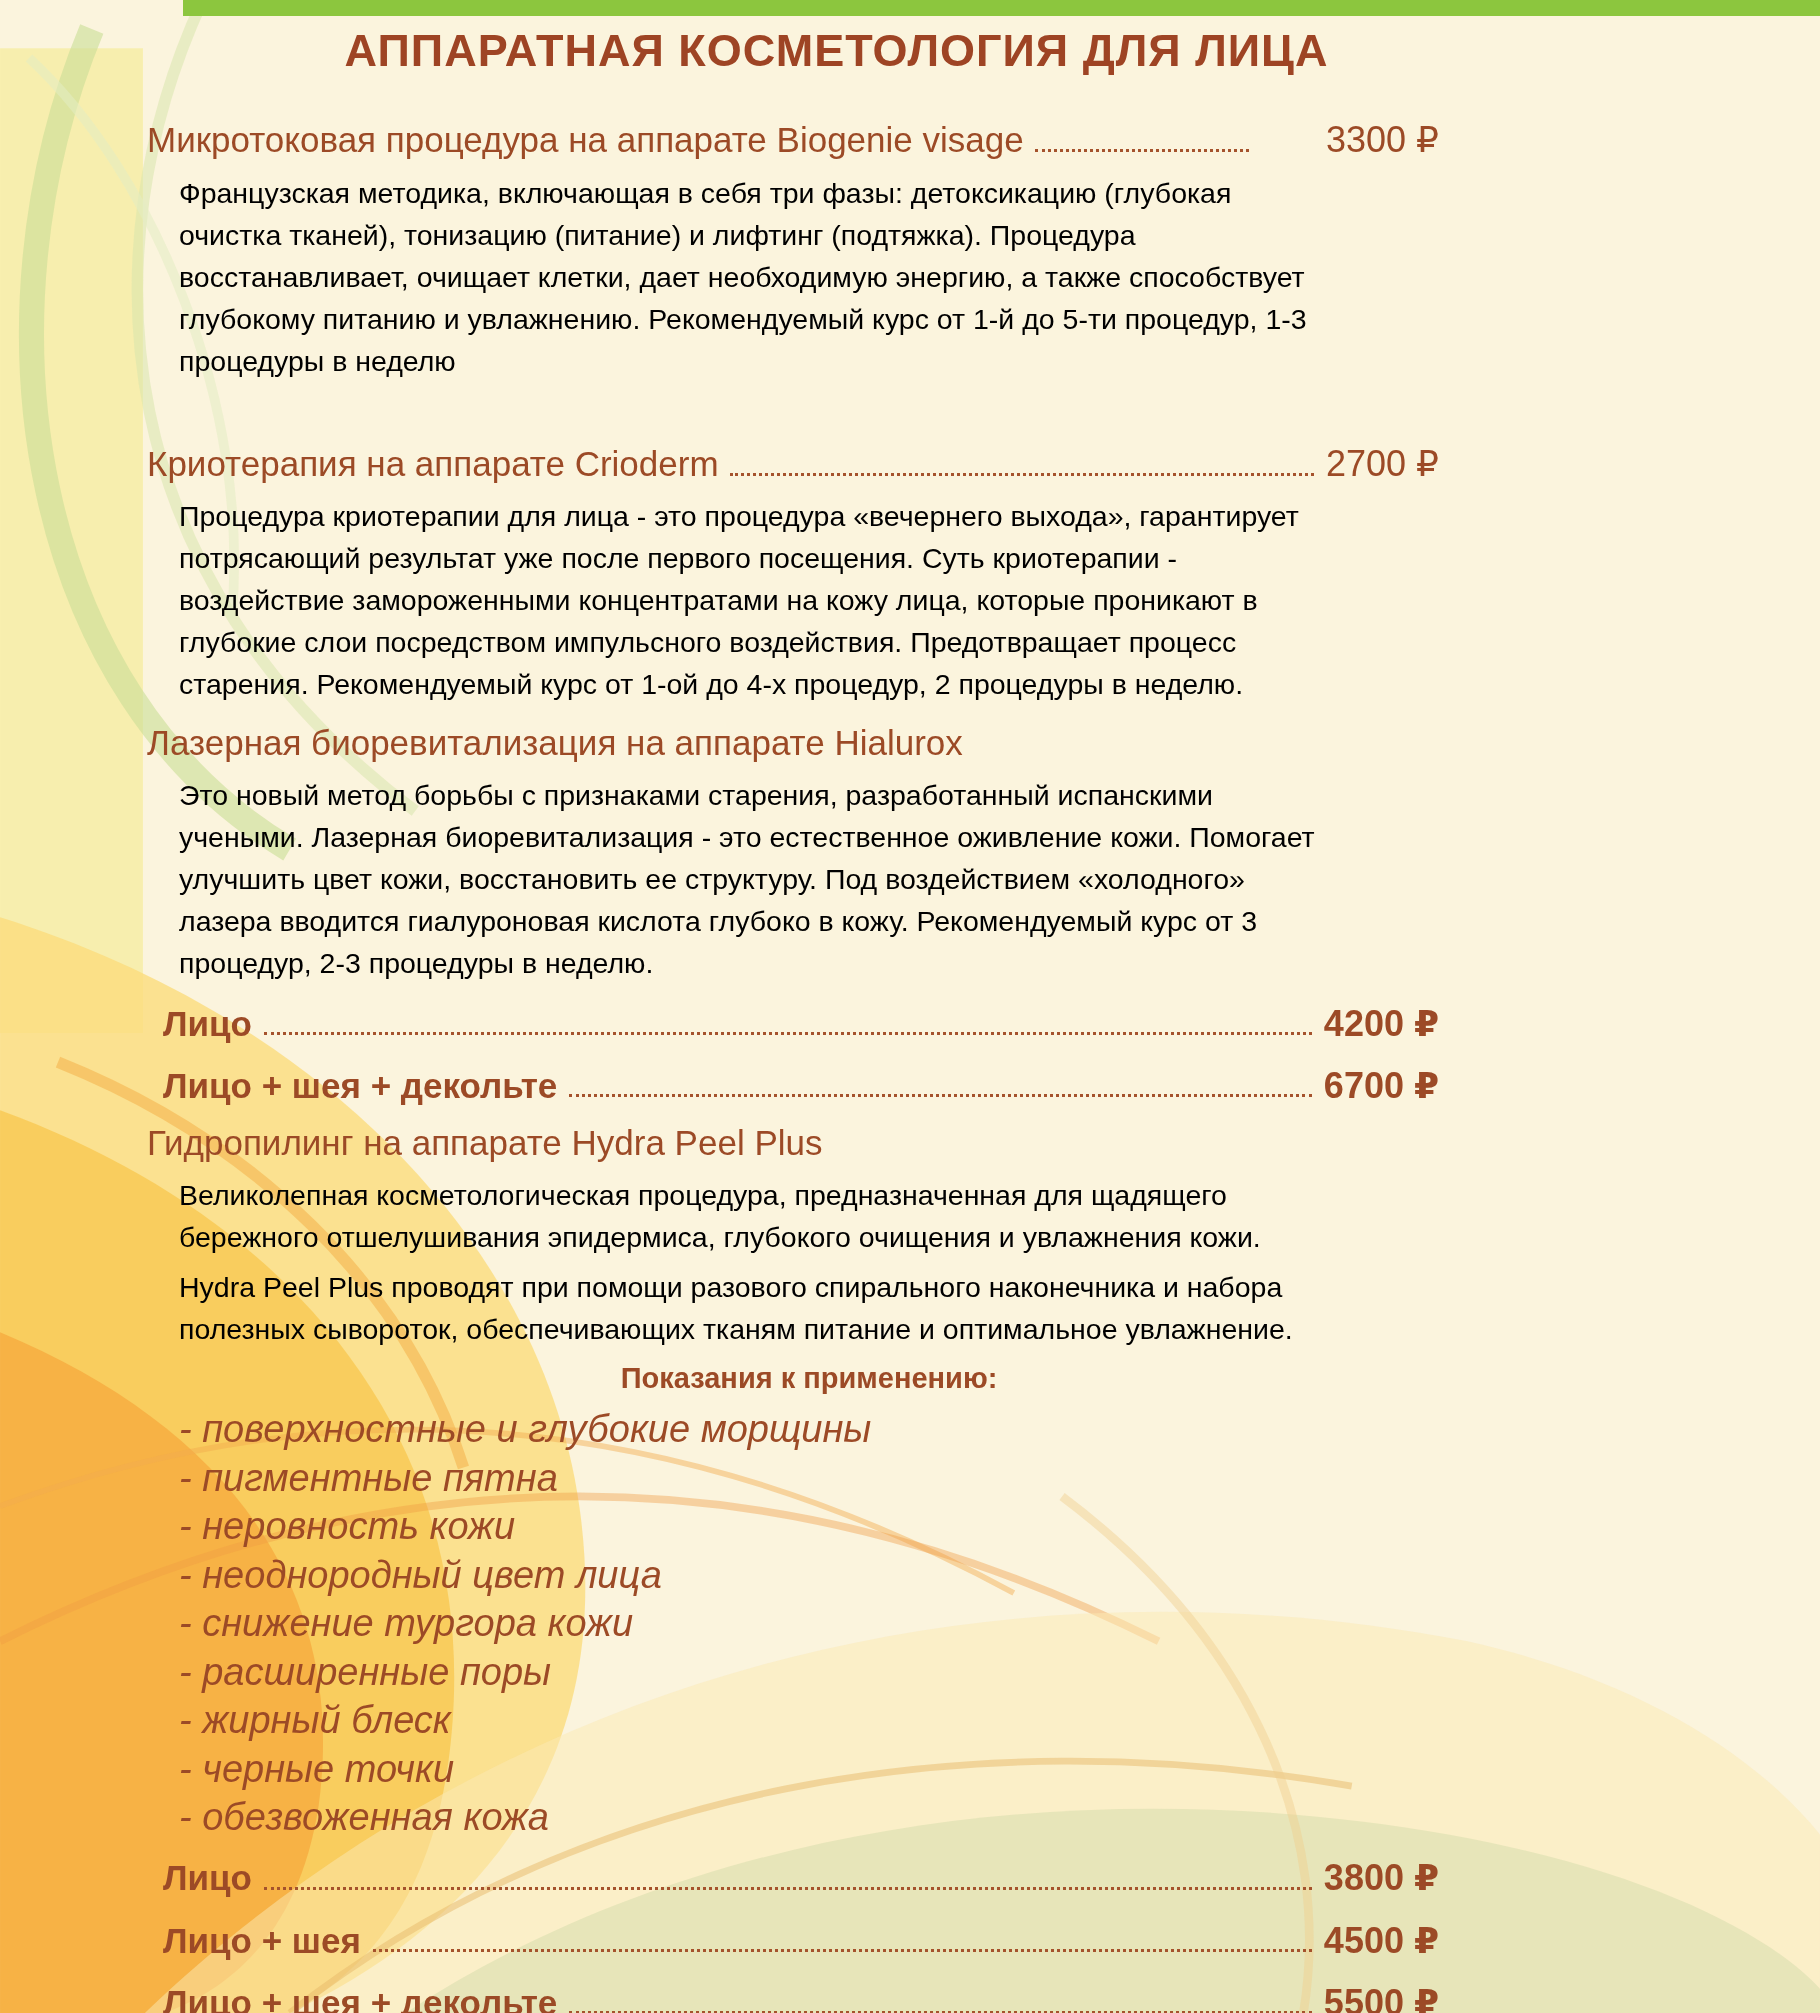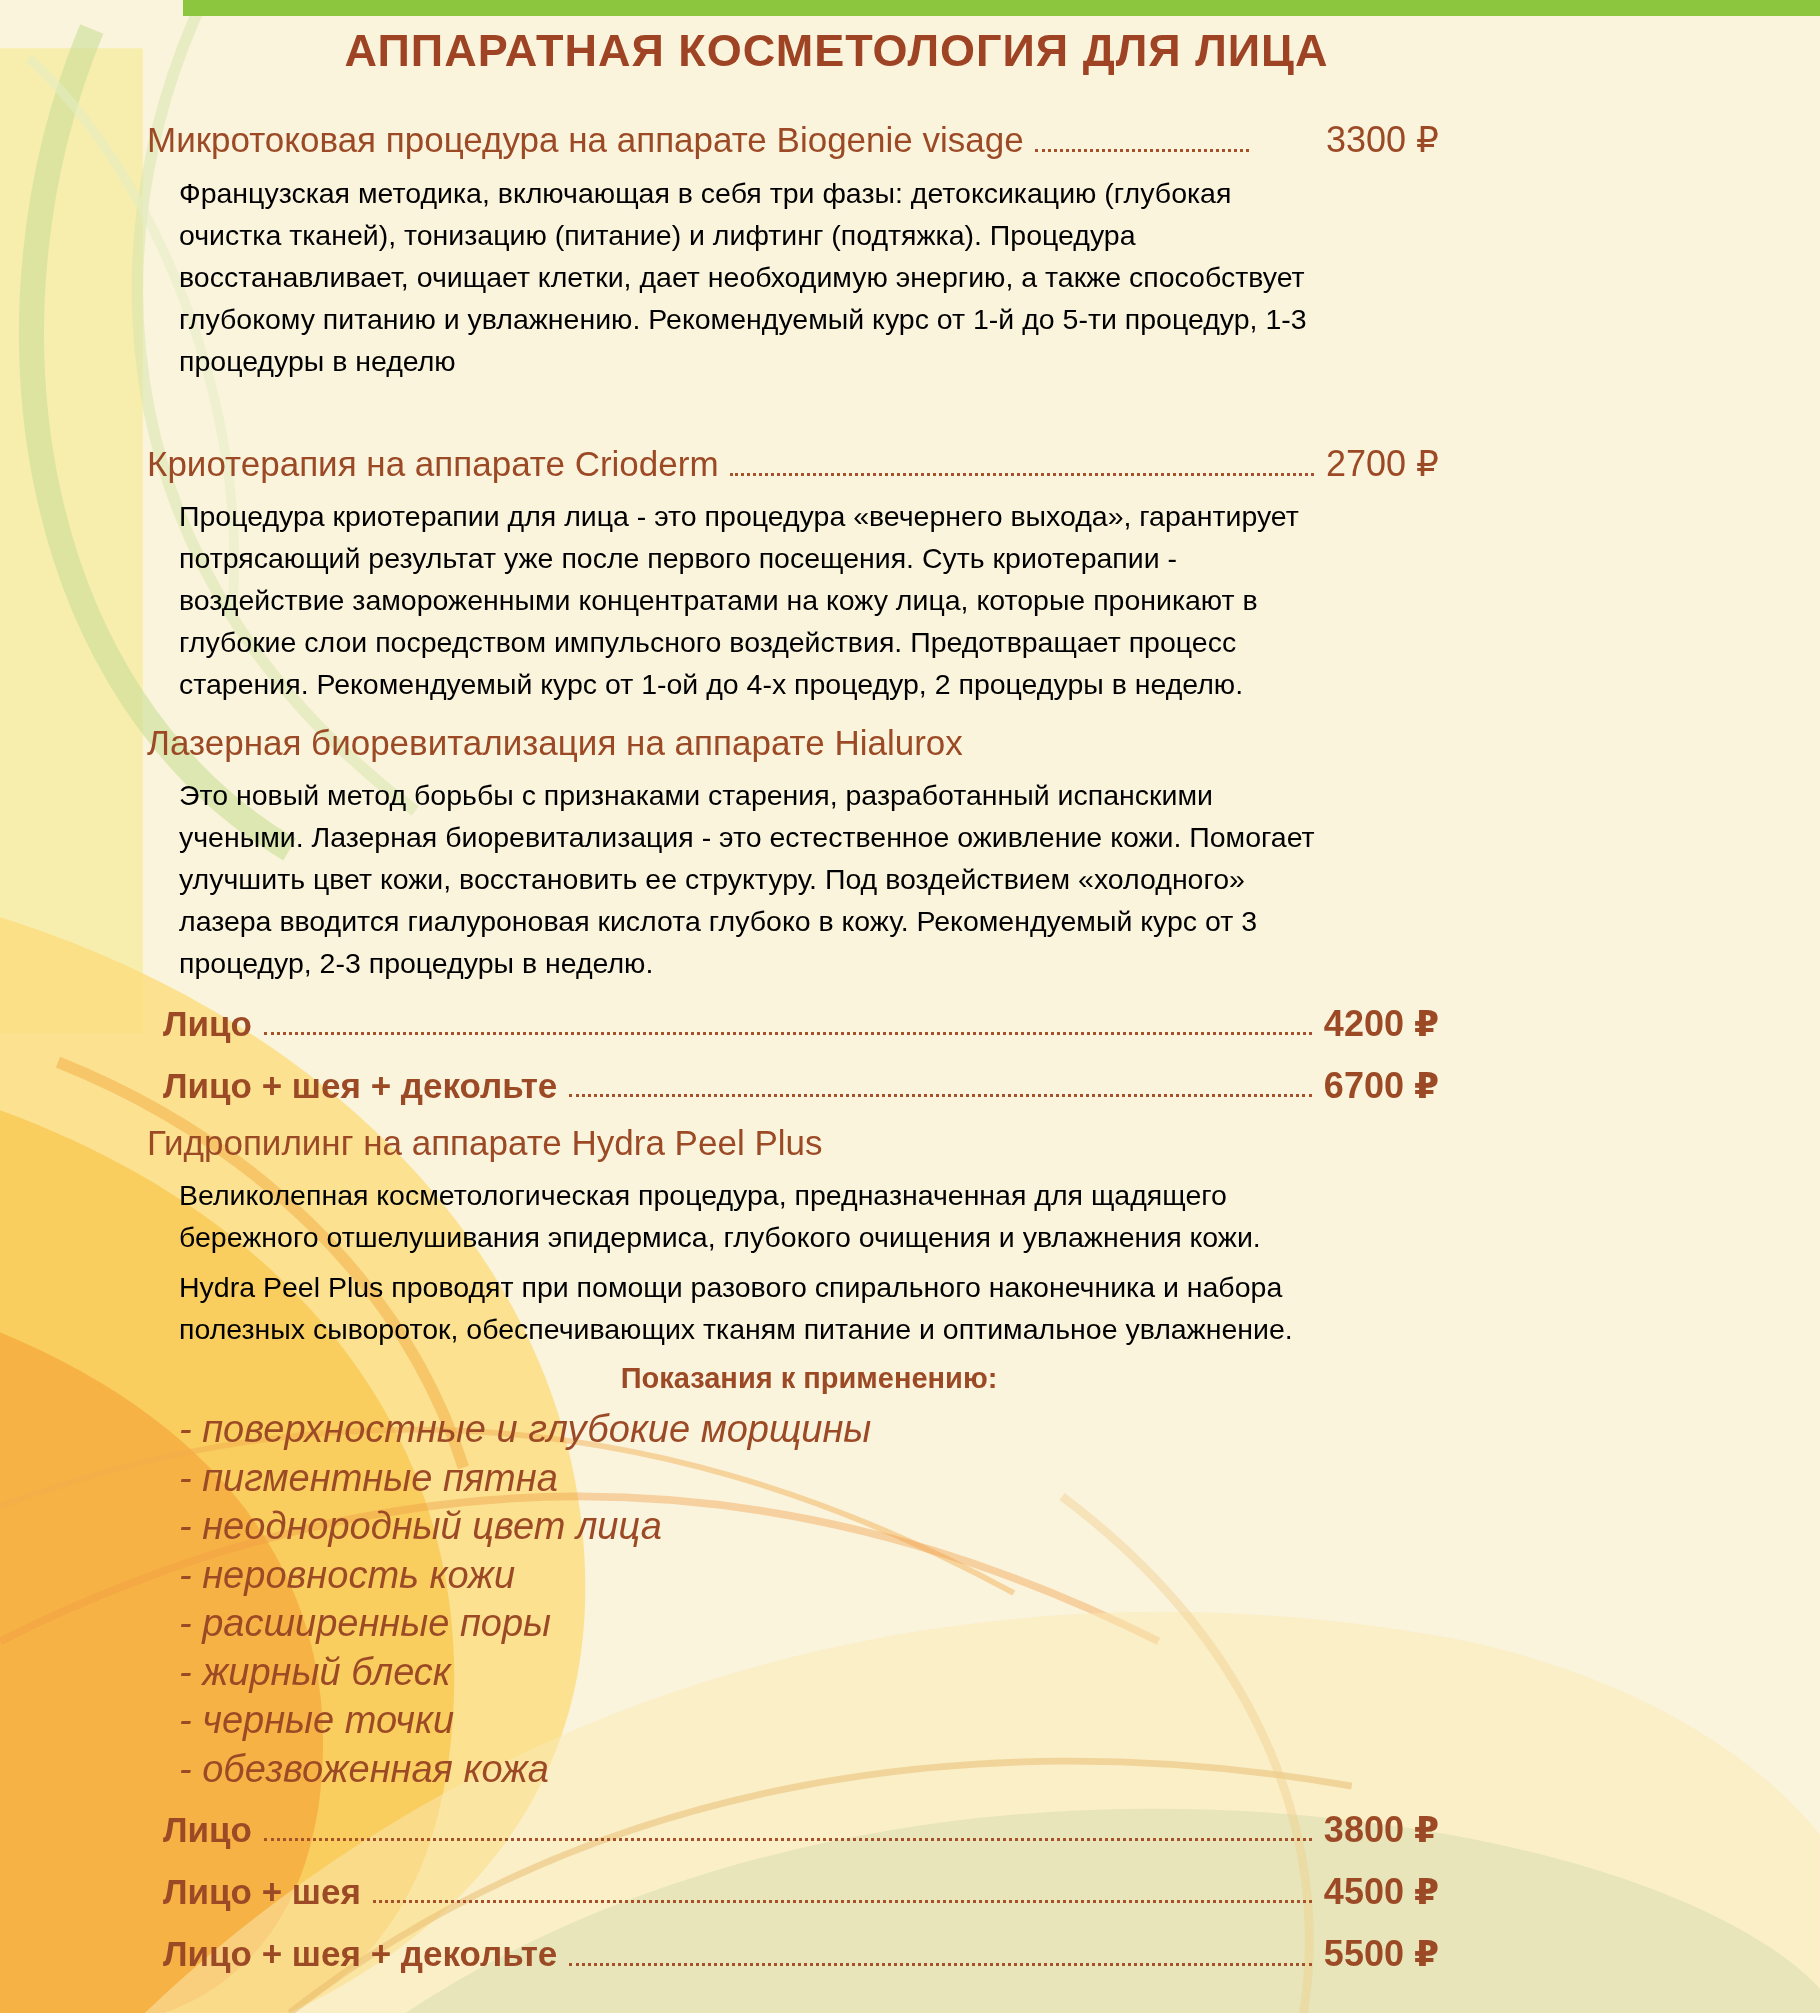--- a/index.html
+++ b/index.html
@@ -121,22 +121,23 @@
   <section>
     <div class="svc-row mt-s4">
       <span class="svc-name">Гидропилинг на аппарате Hydra Peel Plus</span>
     </div>
     <p class="desc">Великолепная косметологическая процедура, предназначенная для щадящего бережного отшелушивания эпидермиса, глубокого очищения и увлажнения кожи.</p>
     <p class="desc mt-p">Hydra Peel Plus проводят при помощи разового спирального наконечника и набора полезных сывороток, обеспечивающих тканям питание и оптимальное увлажнение.</p>
 
     <div class="ind-title mt-ind">Показания к применению:</div>
     <div class="bullet">- поверхностные и глубокие морщины</div>
     <div class="bullet">- пигментные пятна</div>
+    <div class="bullet">- неровность кожи</div>
     <div class="bullet">- неоднородный цвет лица</div>
-    <div class="bullet">- неровность кожи</div>
+    <div class="bullet">- снижение тургора кожи</div>
     <div class="bullet">- расширенные поры</div>
     <div class="bullet">- жирный блеск</div>
     <div class="bullet">- черные точки</div>
     <div class="bullet">- обезвоженная кожа</div>
 
     <div class="opt-row mt-bopt">
       <span class="opt-label">Лицо</span>
       <span class="leader"></span>
       <span class="price">3800 ₽</span>
     </div>

